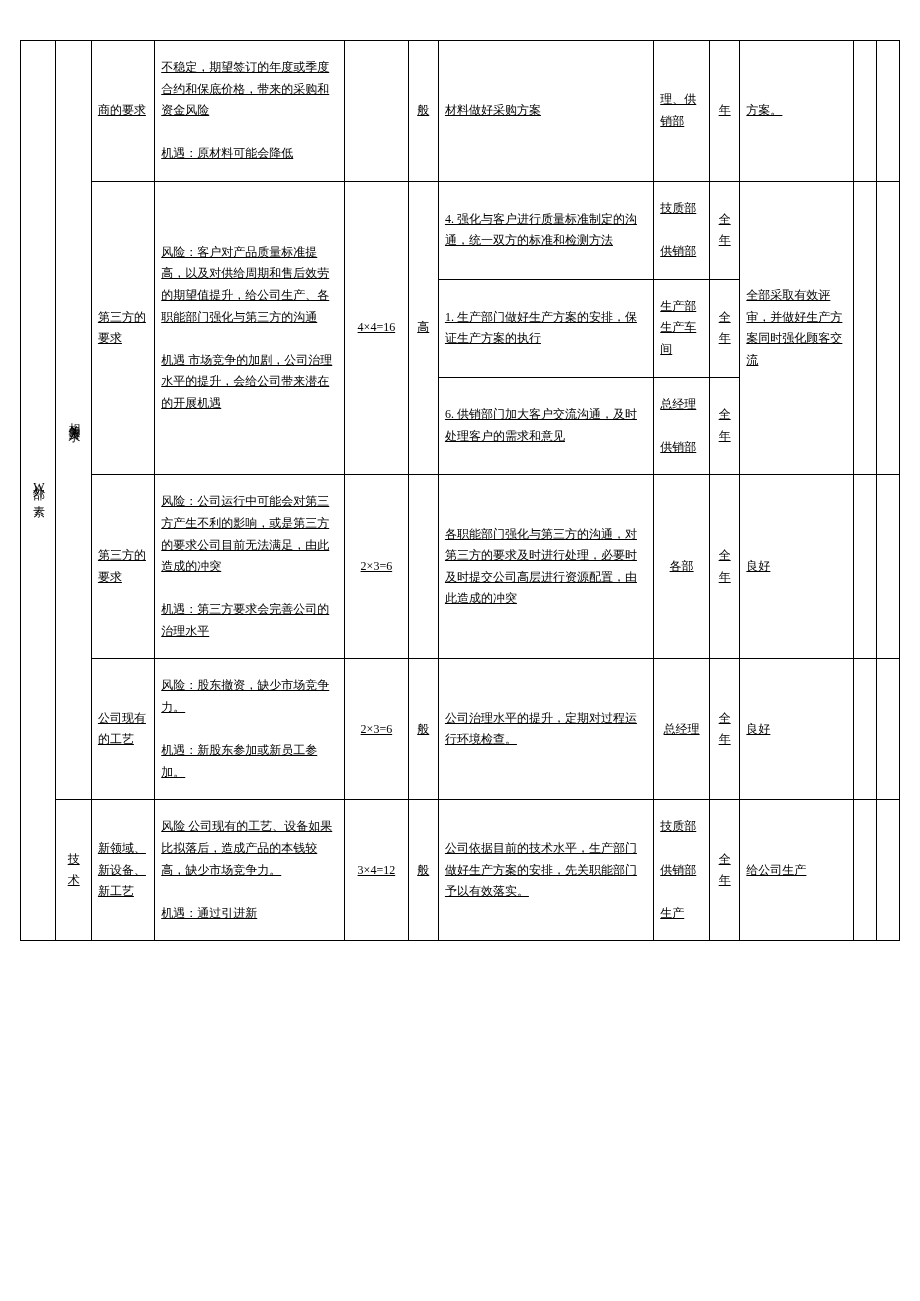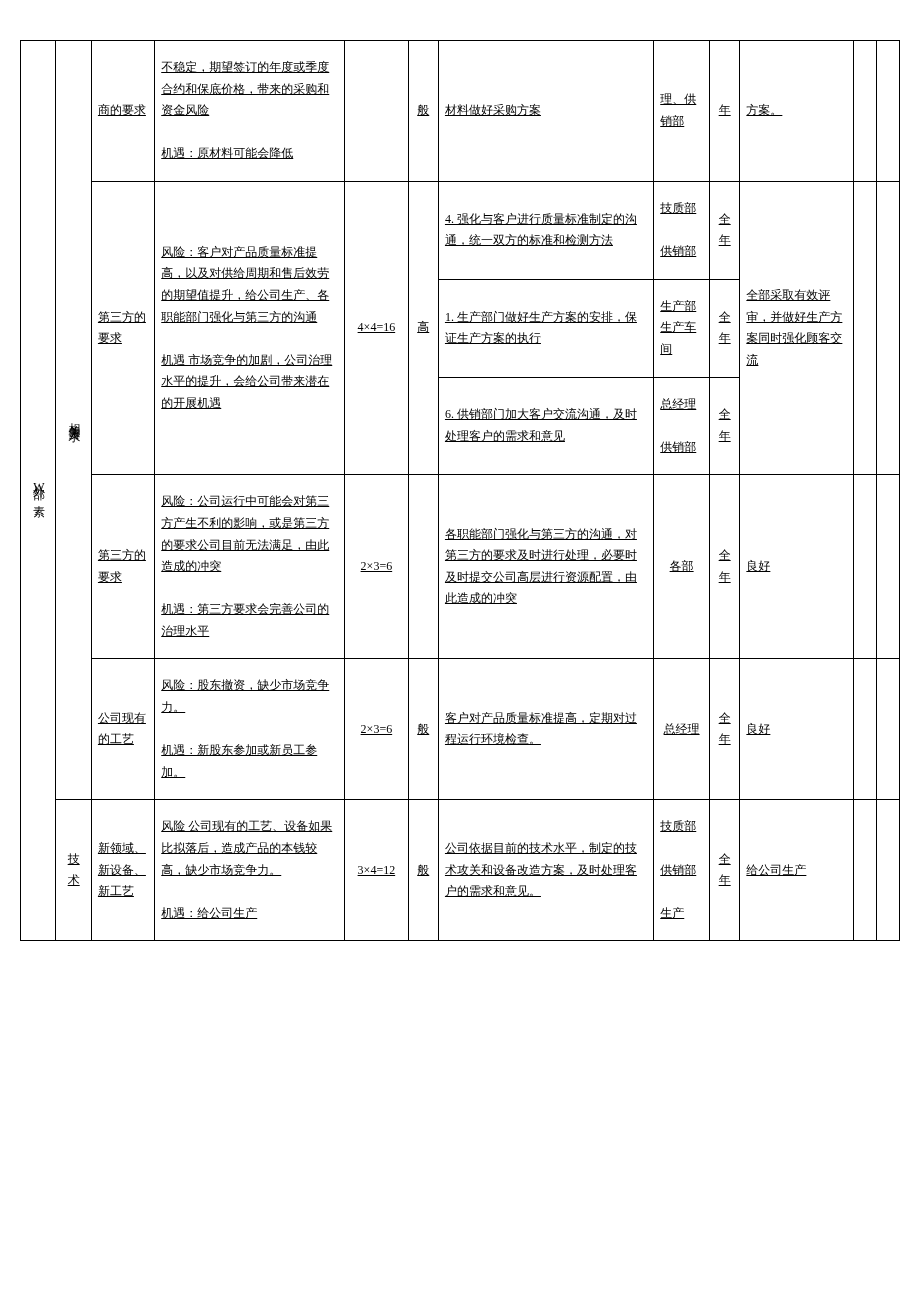--- a/index.html
+++ b/index.html
@@ -136,37 +136,37 @@
     <td></td>
   </tr>
 
   <tr>
     <td>公司现有的工艺</td>
     <td style="white-space:pre-line">风险：股东撤资，缺少市场竞争力。
 
 机遇：新股东参加或新员工参加。</td>
     <td class="center">2×3=6</td>
     <td class="center">般</td>
-    <td>客户对产品质量标准提高，定期对过程运行环境检查。</td>
+    <td>公司治理水平的提升，定期对过程运行环境检查。</td>
     <td class="center">总经理</td>
     <td class="center">全年</td>
     <td>良好</td>
     <td></td>
     <td></td>
   </tr>
 
   <tr>
     <td class="center">技术</td>
     <td>新领域、新设备、新工艺</td>
     <td style="white-space:pre-line">风险 公司现有的工艺、设备如果比拟落后，造成产品的本钱较高，缺少市场竞争力。
 
-机遇：给公司生产</td>
+机遇：通过引进新</td>
     <td class="center">3×4=12</td>
     <td class="center">般</td>
-    <td>公司依据目前的技术水平，制定的技术攻关和设备改造方案，及时处理客户的需求和意见。</td>
+    <td>公司依据目前的技术水平，生产部门做好生产方案的安排，先关职能部门予以有效落实。</td>
     <td style="white-space:pre-line">技质部
 
 供销部
 
 生产</td>
     <td class="center">全年</td>
     <td>给公司生产</td>
     <td></td>
     <td></td>
   </tr>

